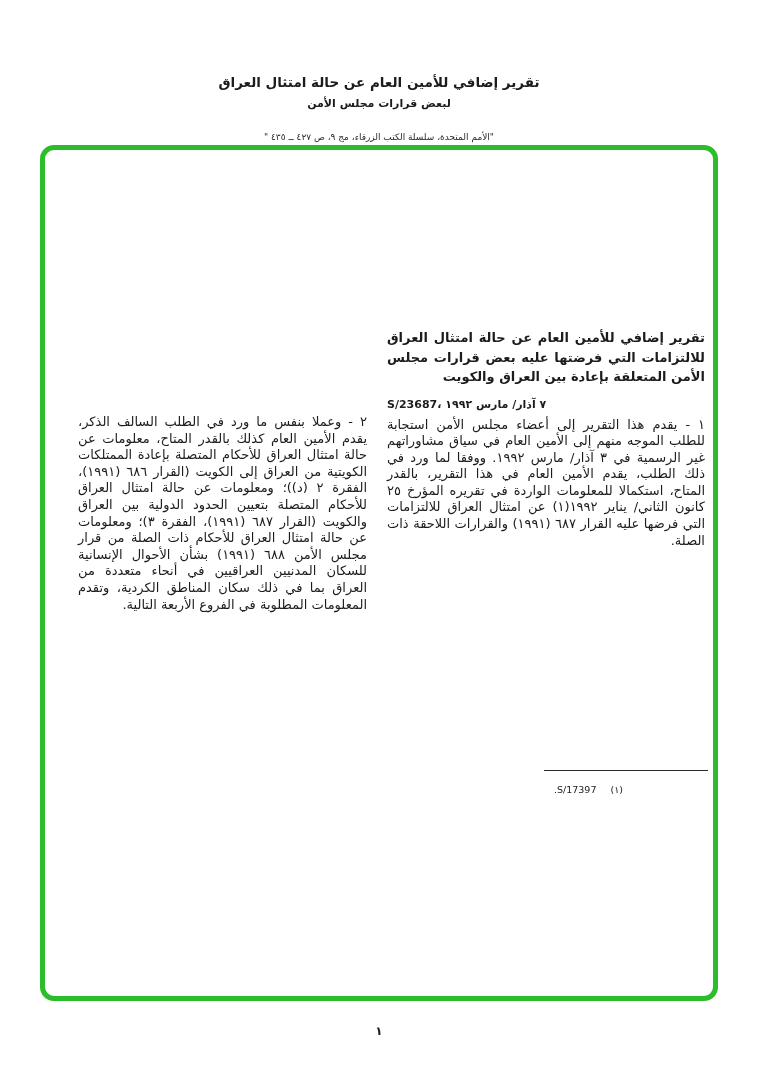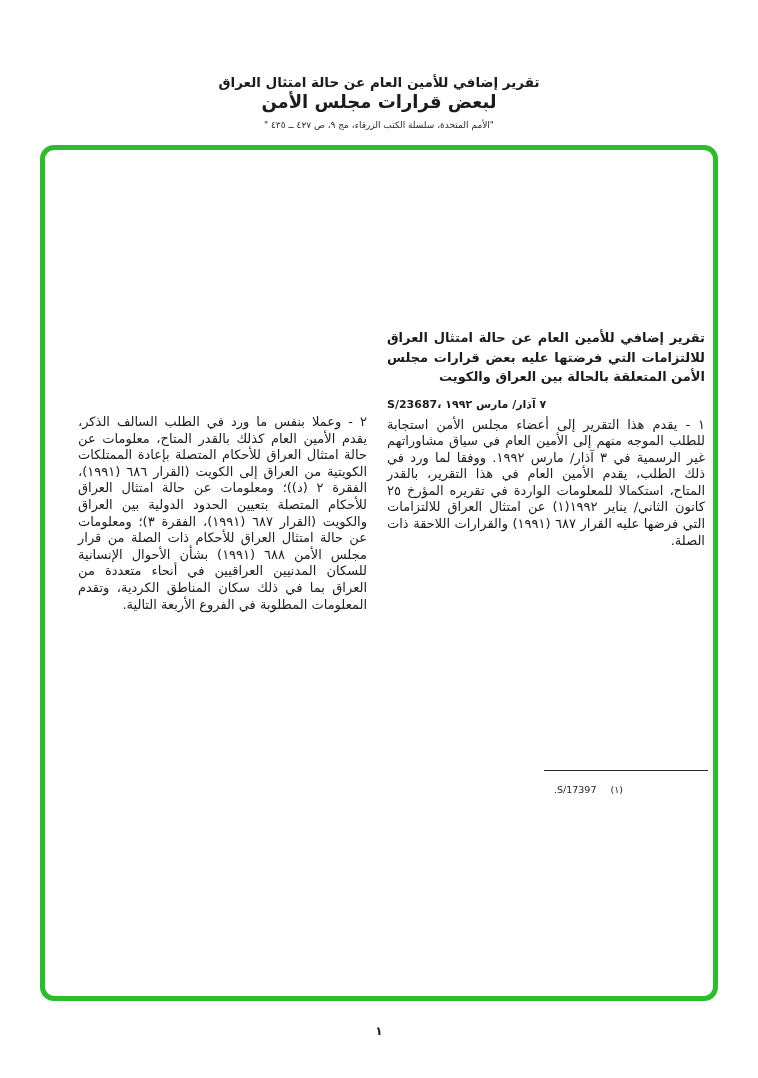--- a/index.html
+++ b/index.html
@@ -15,22 +15,22 @@
 
   
   .page-header {
     position: absolute;
     top: 74px;
     left: 0;
     width: 100%;
     text-align: center;
     direction: rtl;
   }
-  .header-line1 { font-size: 13.5px; font-weight: 700; margin-bottom: 1px; }
-  .header-line2 { font-size: 18px; font-weight: 700; margin-bottom: 8px; }
+  .header-line1 { font-size: 13.5px; font-weight: 700; margin-bottom: 7px; }
+  .header-line2 { font-size: 11px; font-weight: 700; margin-bottom: 22px; }
   .header-source { font-size: 9px; font-weight: 400; color: #2a2a2a; }
 
   
   .green-box {
     position: absolute;
     top: 145px;
     left: 40px;
     width: 678px;
     height: 856px;
     border: 5px solid #2bbd2b; 
@@ -115,21 +115,21 @@
   <div class="header-line1">تقرير إضافي للأمين العام عن حالة امتثال العراق</div>
   <div class="header-line2">لبعض قرارات مجلس الأمن</div>
   <div class="header-source">"الأمم المتحدة، سلسلة الكتب الزرقاء، مج ٩، ص ٤٢٧ ــ ٤٣٥ "</div>
 </header>
 
 <div class="green-box" style="border-color: rgb(43, 189, 43);">
 
   <div class="columns">
 
     <div class="col-right">
-      <div class="doc-title">تقرير إضافي للأمين العام عن حالة امتثال العراق للالتزامات التي فرضتها عليه بعض قرارات مجلس الأمن المتعلقة بالحالة بين العراق والكويت</div>
+      <div class="doc-title">تقرير إضافي للأمين العام عن حالة امتثال العراق للالتزامات التي فرضتها عليه بعض قرارات مجلس الأمن المتعلقة بإعادة بين العراق والكويت</div>
       <div class="doc-date">٧ آذار/ مارس ١٩٩٢ ،S/23687</div>
       <p class="para">١ - يقدم هذا التقرير إلى أعضاء مجلس الأمن استجابة للطلب الموجه منهم إلى الأمين العام في سياق مشاوراتهم غير الرسمية في ٣ آذار/ مارس ١٩٩٢. ووفقا لما ورد في ذلك الطلب، يقدم الأمين العام في هذا التقرير، بالقدر المتاح، استكمالا للمعلومات الواردة في تقريره المؤرخ ٢٥ كانون الثاني/ يناير ١٩٩٢(١) عن امتثال العراق للالتزامات التي فرضها عليه القرار ٦٨٧ (١٩٩١) والقرارات اللاحقة ذات الصلة.</p>
     </div>
 
     <div class="col-left">
       <p class="para">٢ - وعملا بنفس ما ورد في الطلب السالف الذكر، يقدم الأمين العام كذلك بالقدر المتاح، معلومات عن حالة امتثال العراق للأحكام المتصلة بإعادة الممتلكات الكويتية من العراق إلى الكويت (القرار ٦٨٦ (١٩٩١)، الفقرة ٢ (د))؛ ومعلومات عن حالة امتثال العراق للأحكام المتصلة بتعيين الحدود الدولية بين العراق والكويت (القرار ٦٨٧ (١٩٩١)، الفقرة ٣)؛ ومعلومات عن حالة امتثال العراق للأحكام ذات الصلة من قرار مجلس الأمن ٦٨٨ (١٩٩١) بشأن الأحوال الإنسانية للسكان المدنيين العراقيين في أنحاء متعددة من العراق بما في ذلك سكان المناطق الكردية، وتقدم المعلومات المطلوبة في الفروع الأربعة التالية.</p>
     </div>
 
   </div>
 

